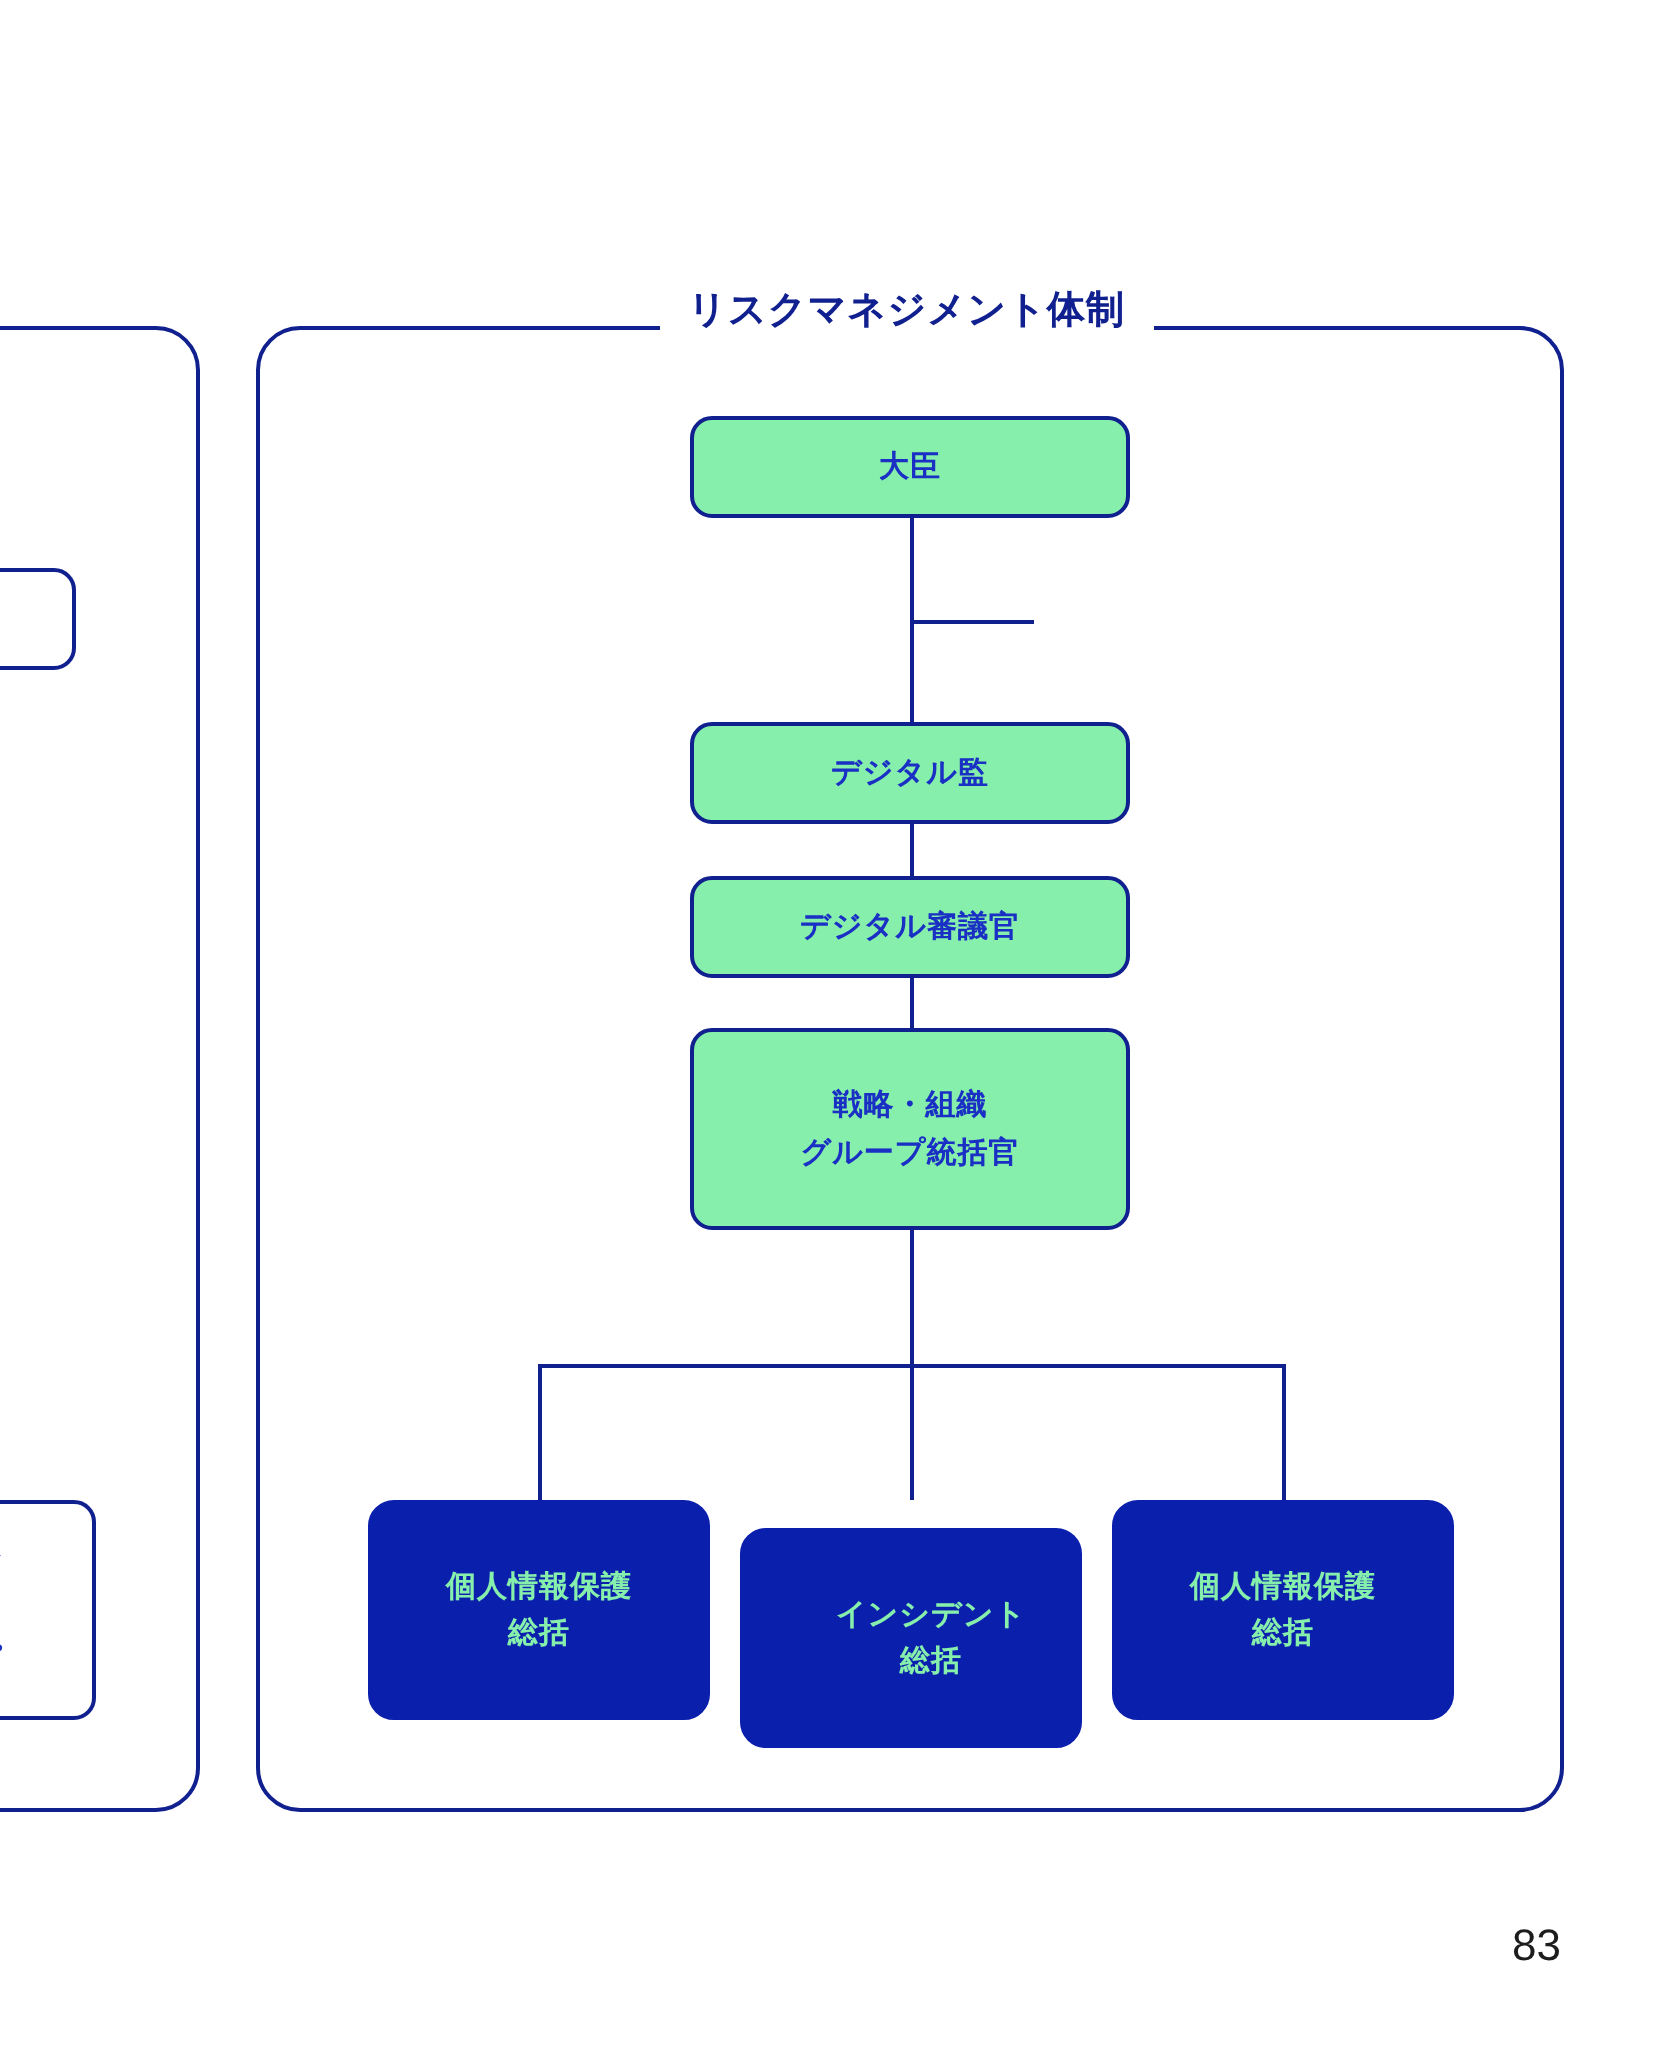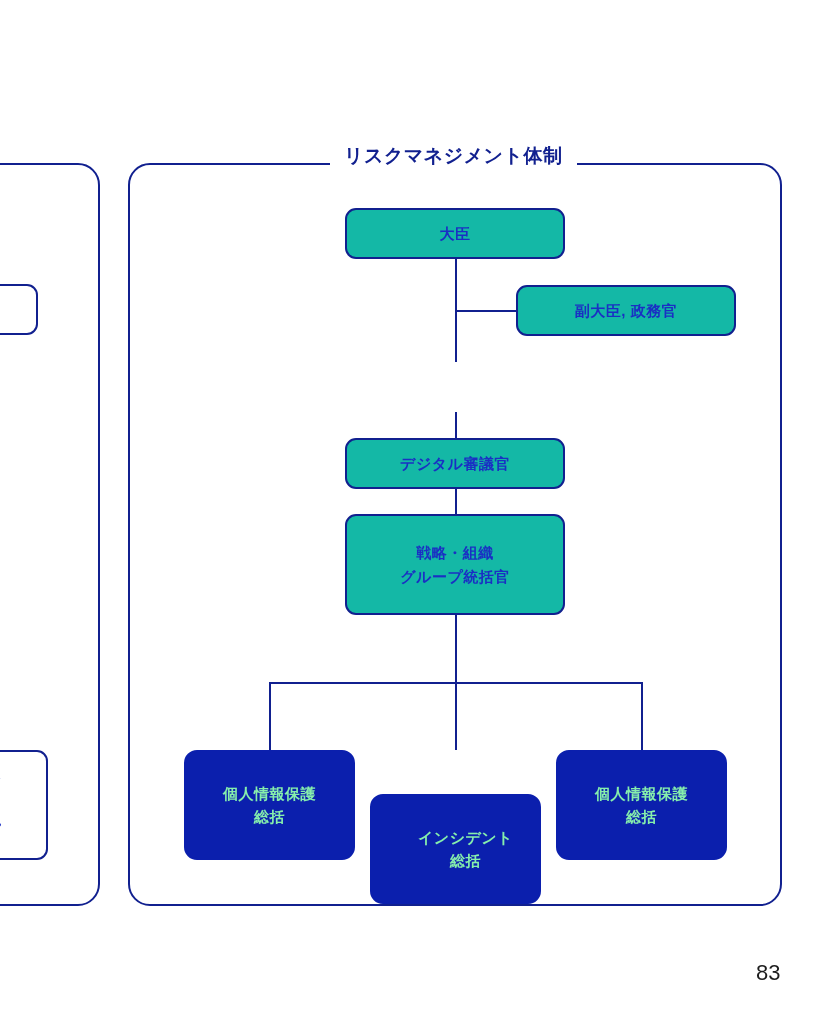--- a/index.html
+++ b/index.html
@@ -42,21 +42,21 @@
     letter-spacing: 0.5px;
     line-height: 1;
     padding: 0 14px;
     white-space: nowrap;
   }
 
   
   .node {
     border: 2px solid #11208f;
     border-radius: 11px;
-    background: #14b8a6;
+    background: #86efac;
     color: #1a2fc4;
     font-weight: bold;
     font-size: 15px;
     line-height: 1.55;
     display: flex;
     align-items: center;
     justify-content: center;
     text-align: center;
     letter-spacing: 0.5px;
     box-sizing: border-box;
@@ -139,40 +139,40 @@
   <div class="abs conn h" style="left:269px; top:682px; width:374px;"></div>
 
   <div class="abs conn v" style="left:269px; top:682px; height:68px;"></div>
   <div class="abs conn v" style="left:455px; top:682px; height:68px;"></div>
   <div class="abs conn v" style="left:641px; top:682px; height:68px;"></div>
 
   <div class="abs node" style="left:345px; top:208px; width:220px; height:51px;">
     <span class="lines">大臣</span>
   </div>
 
-  <div class="abs node" style="left:516px; top:285px; width:220px; height:51px;">
-    <span class="lines">副大臣, 政務官</span>
+
+  <div class="abs node" style="left:345px; top:361px; width:220px; height:51px;">
+    <span class="lines">デジタル監</span>
   </div>
-
 
   <div class="abs node" style="left:345px; top:514px; width:220px; height:101px;">
     <span class="lines">戦略・組織
 グループ統括官</span>
   </div>
 
   <div class="abs node" style="left:345px; top:438px; width:220px; height:51px;">
     <span class="lines">デジタル審議官</span>
   </div>
 
   <div class="abs node filled" style="left:184px; top:750px; width:171px; height:110px;">
     <span class="lines">個人情報保護
 総括</span>
   </div>
 
-  <div class="abs node filled" style="left:370px; top:794px; width:171px; height:110px;padding-left:20px;">
+  <div class="abs node filled" style="left:370px; top:764px; width:171px; height:110px;padding-left:20px;">
     <span class="lines">インシデント
 総括</span>
   </div>
 
   <div class="abs node filled" style="left:556px; top:750px; width:171px; height:110px;">
     <span class="lines">個人情報保護
 総括</span>
   </div>
 
   <div class="page-number" style="left:756px; top:962px;">83</div>

